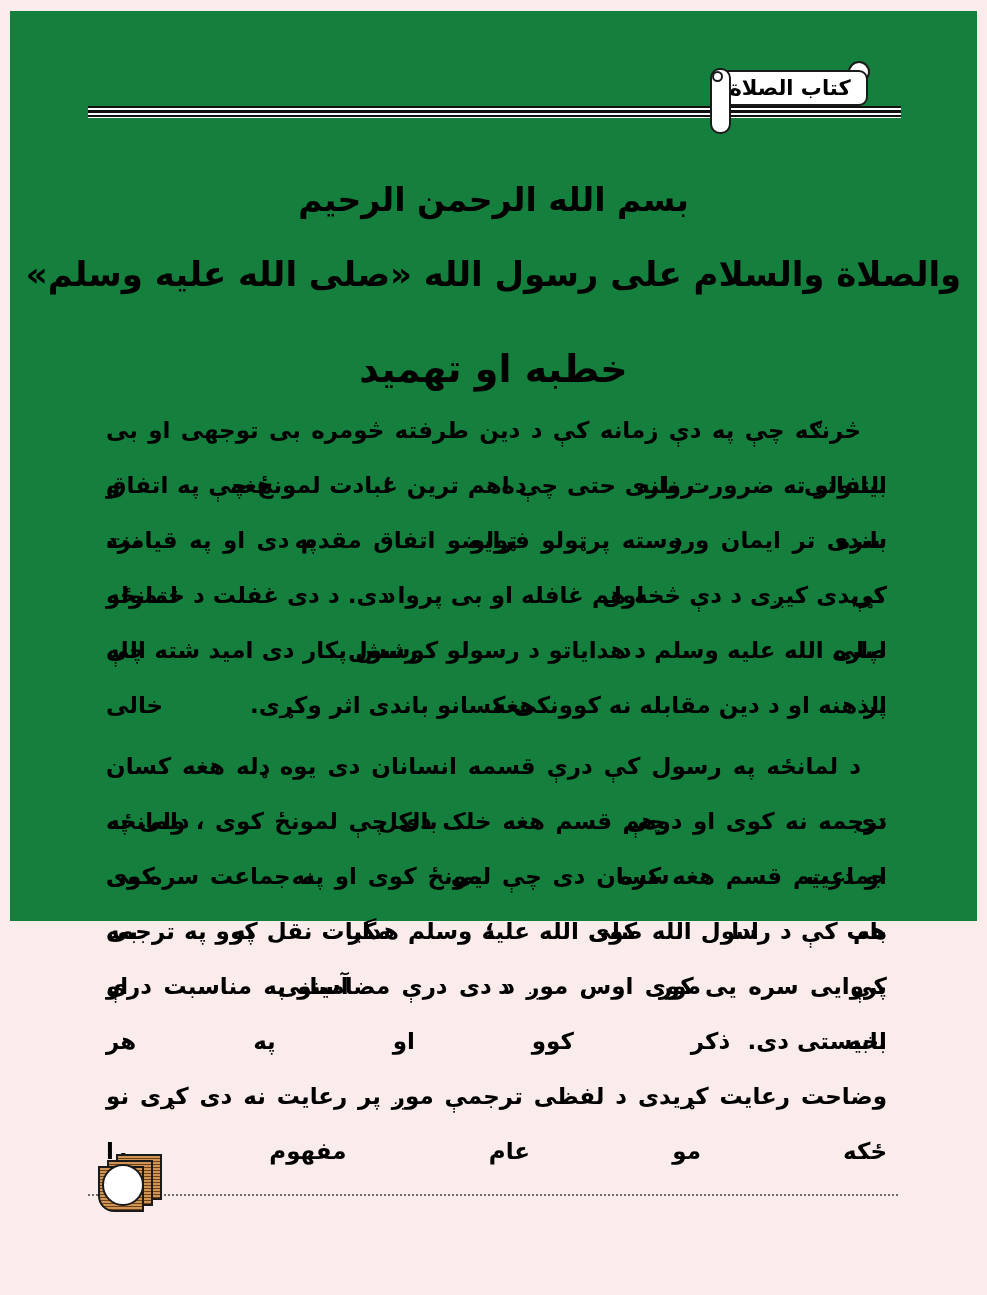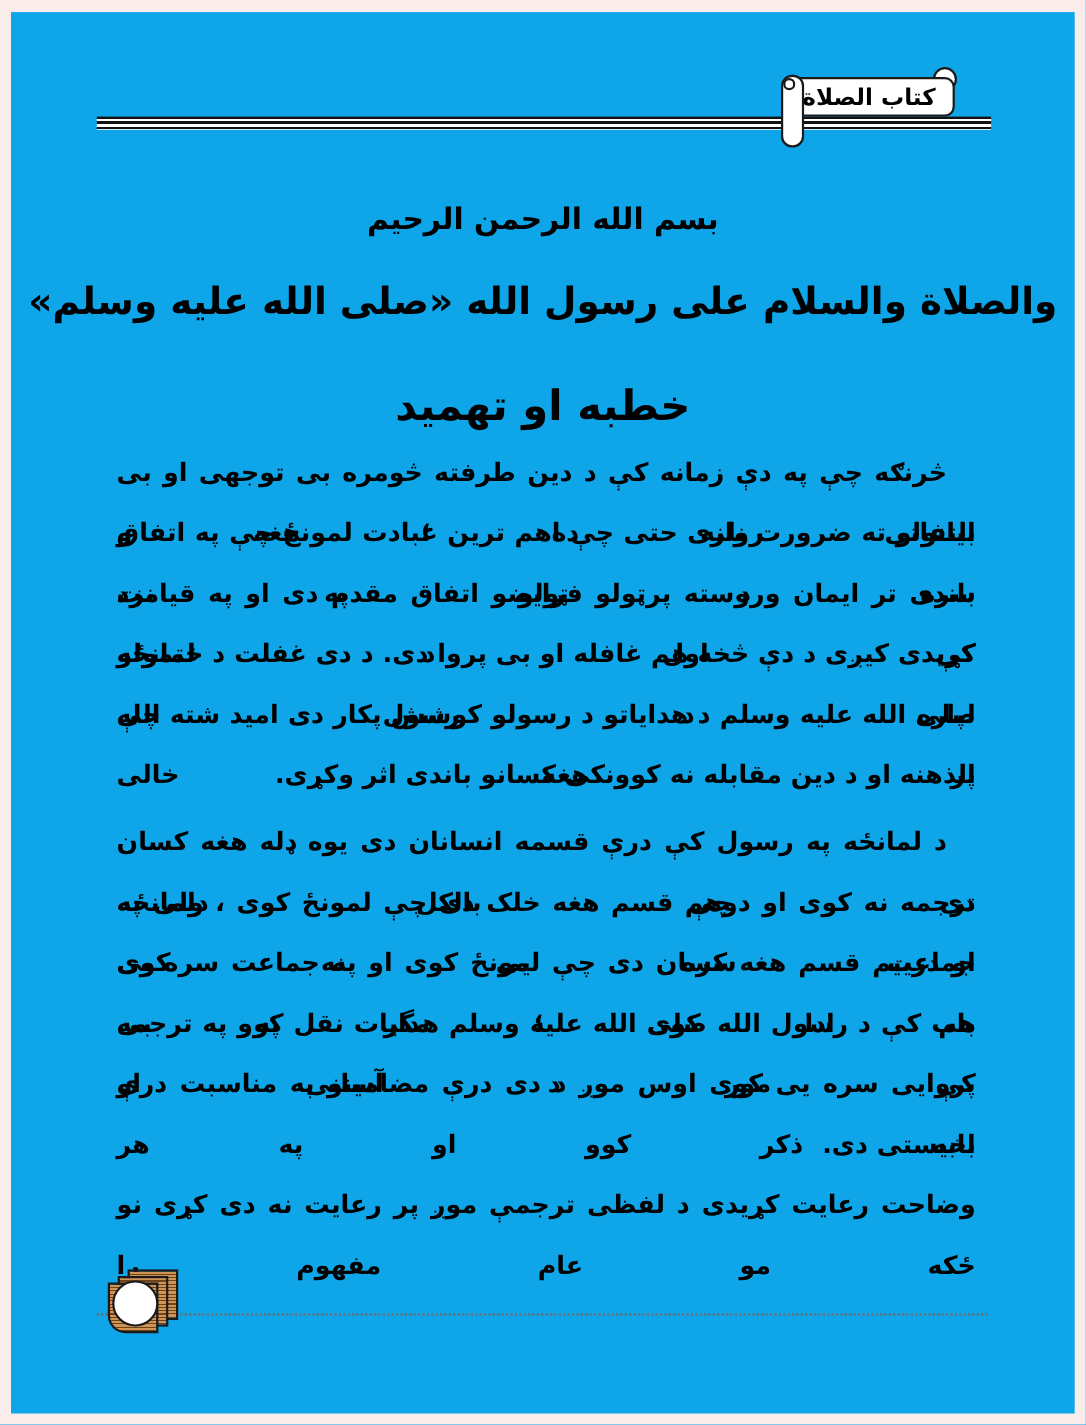--- a/index.html
+++ b/index.html
@@ -5,22 +5,22 @@
   * { margin:0; padding:0; box-sizing:border-box; }
   html,body { width:987px; height:1295px; }
   body {
     background:#fbecec;
     font-family:"DejaVu Sans", sans-serif;
     position:relative;
   }
   .paper {
     position:absolute;
     left:10px; top:11px;
-    width:967px; height:1274px;
-    background:#0ea5e9;
+    width:967px; height:910px;
+    background:#15803d;
   }
 
   
   .banner-wrap { position:absolute; top:42px; left:690px; width:190px; height:90px; }
   .banner-curl-right {
     position:absolute; top:8px; left:148px;
     width:22px; height:22px;
     border:2px solid #1a1a1a; border-radius:50%;
     background:#fff; z-index:1;
   }
@@ -56,21 +56,21 @@
       #111 4px, #111 7px,
       #fff 7px, #fff 9px,
       #111 9px, #111 11px,
       #fff 11px);
   }
 
   
   .titles { text-align:center; color:#000; }
   .title-basmala {
     padding-top:168px;
-    font-size:27px; font-weight:bold; line-height:42px;
+    font-size:33px; font-weight:bold; line-height:42px;
   }
   .title-salutation {
     margin-top:30px;
     font-size:34px; font-weight:bold; line-height:46px;
   }
   .title-section {
     margin-top:48px;
     font-size:38px; font-weight:bold; line-height:48px;
   }
 

